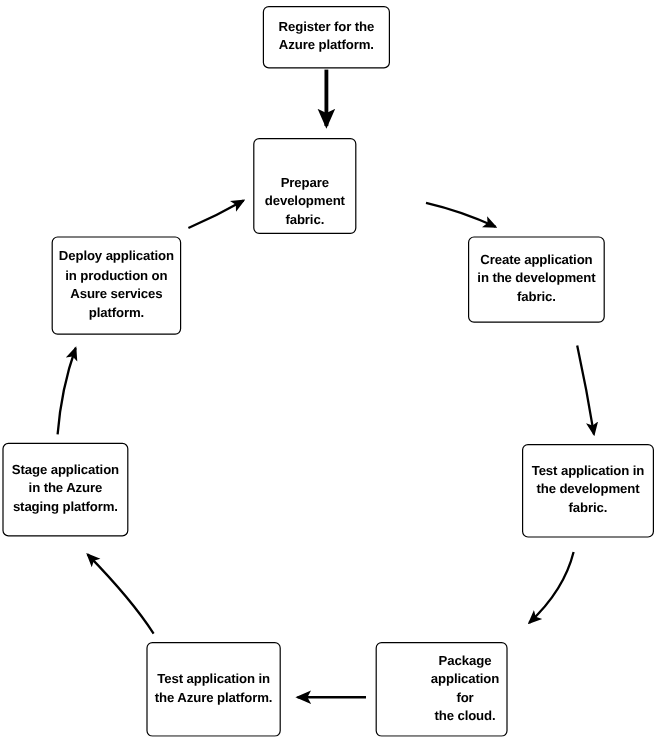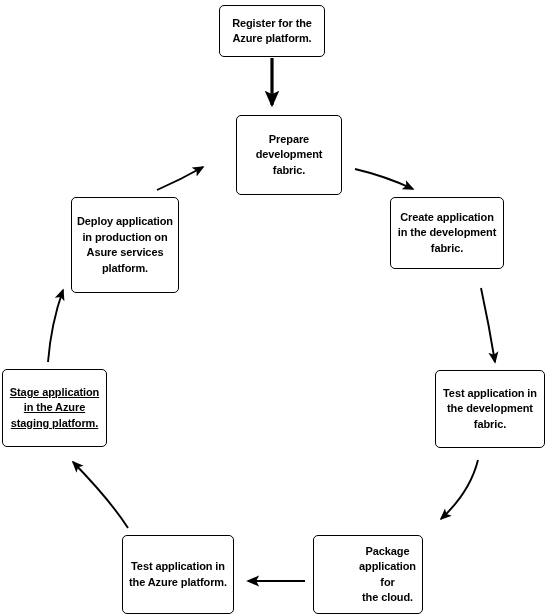--- a/index.html
+++ b/index.html
@@ -91,21 +91,21 @@
     <g>
       <path d="M 157 190 Q 180 180 203 167" stroke="#000000" stroke-width="1.9" fill="none" marker-end="url(#ah)"></path>
     </g>
   </svg>
 
   <div class="node" style="left:219px; top:5px; width:106px; height:52px;">
     <span>Register for the
 Azure platform.</span>
   </div>
 
-  <div class="node" style="left:236px; top:115px; width:106px; height:80px;">
+  <div class="node" style="left:211px; top:115px; width:86px; height:80px;align-items:flex-end;">
     <span>Prepare
 development
 fabric.</span>
   </div>
 
   <div class="node" style="left:390px; top:197px; width:114px; height:72px;">
     <span>Create application
 in the development
 fabric.</span>
   </div>
@@ -120,26 +120,26 @@
     <span>Package
 application for
 the cloud.</span>
   </div>
 
   <div class="node" style="left:122px; top:535px; width:112px; height:79px;">
     <span>Test application in
 the Azure platform.</span>
   </div>
 
-  <div class="node" style="left:2px; top:369px; width:105px; height:78px;text-decoration:underline;">
+  <div class="node" style="left:2px; top:369px; width:105px; height:78px;">
     <span>Stage application
 in the Azure
 staging platform.</span>
   </div>
 
-  <div class="node" style="left:43px; top:197px; width:108px; height:96px;margin-left:28px;">
+  <div class="node" style="left:43px; top:197px; width:108px; height:82px;">
     <span>Deploy application
 in production on
 Asure services
 platform.</span>
   </div>
 
 </div>
 
 </body></html>

